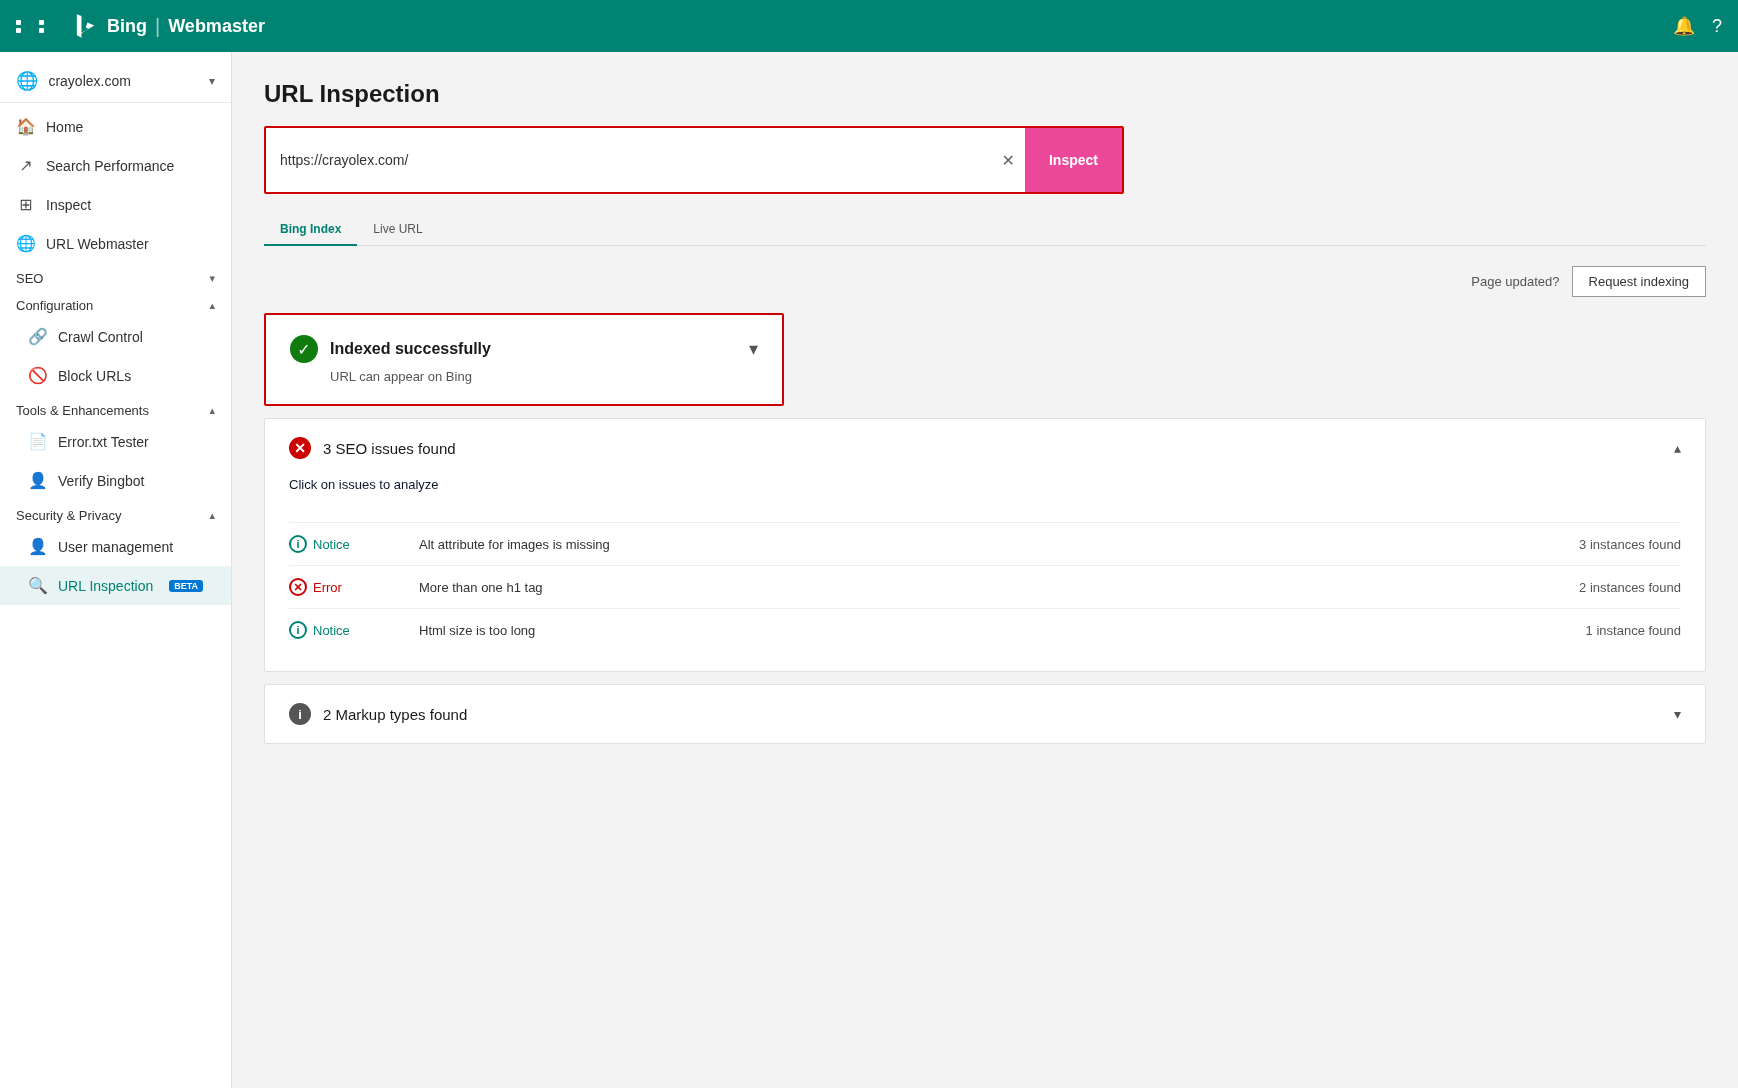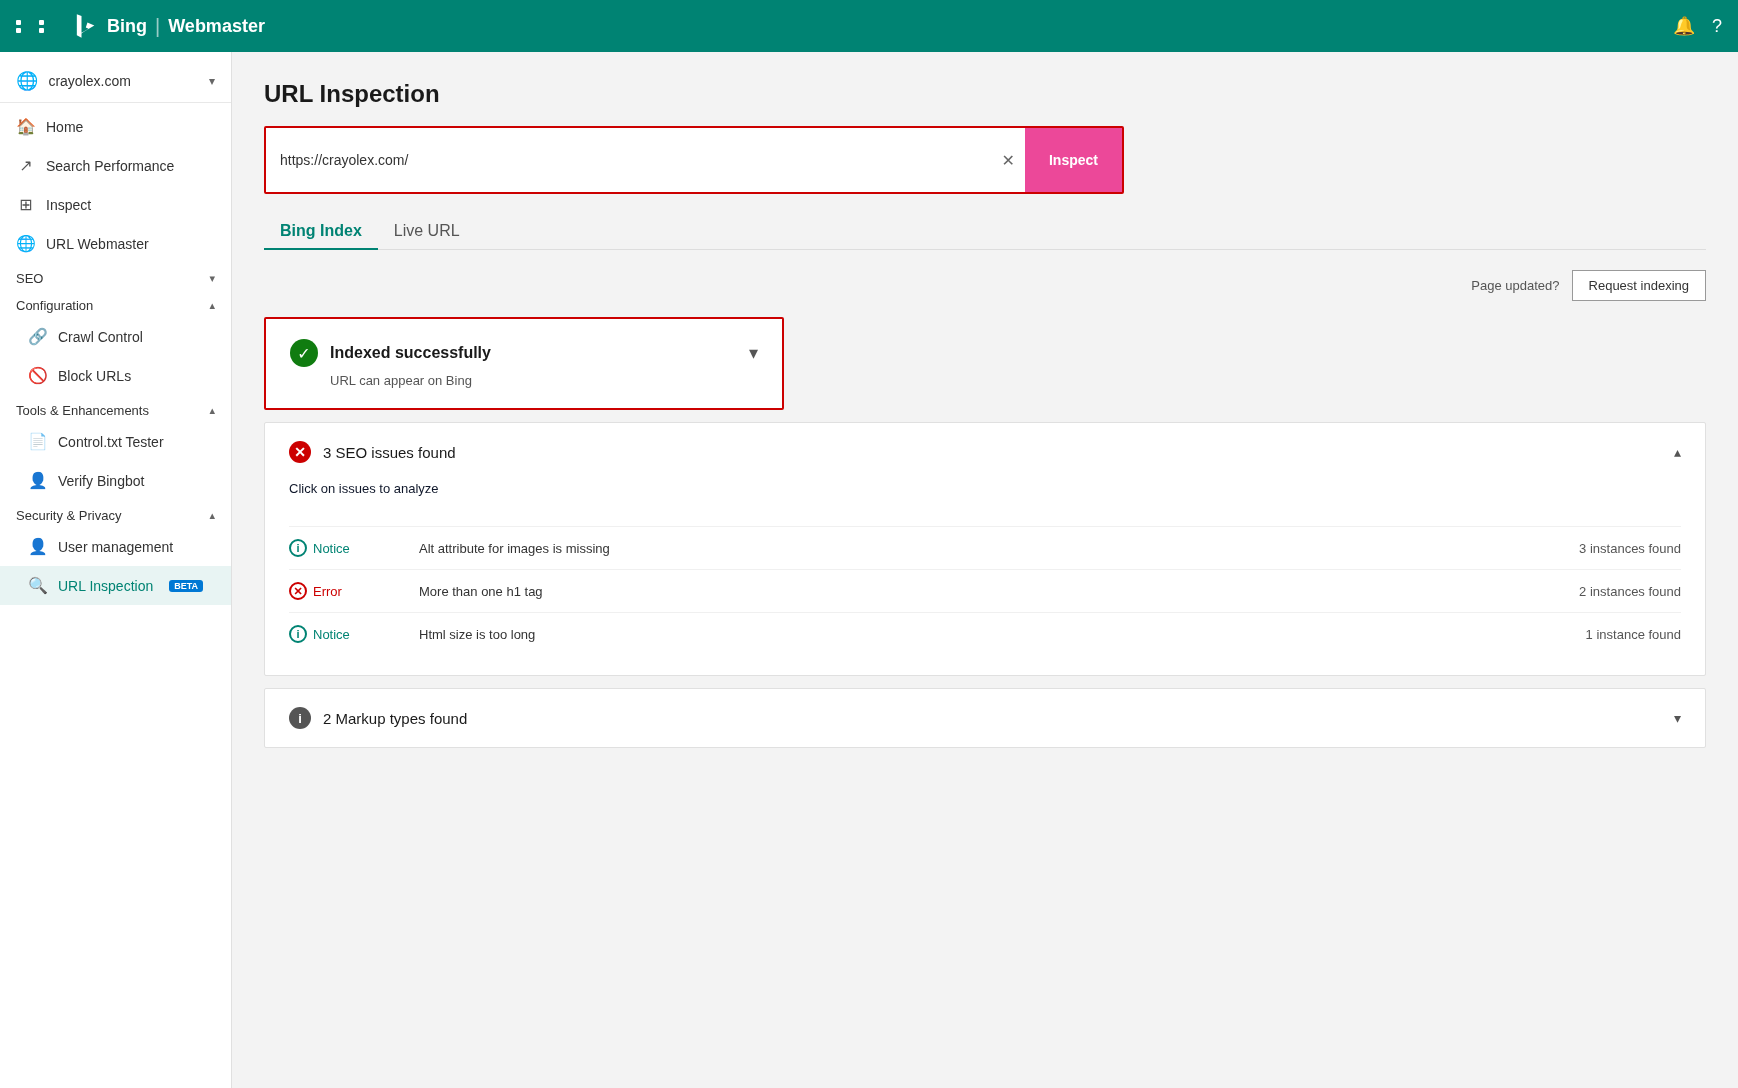--- a/index.html
+++ b/index.html
@@ -189,21 +189,21 @@
 
     
     .tabs {
       display: flex;
       gap: 0;
       border-bottom: 1px solid #ddd;
       margin-bottom: 20px;
     }
     .tab {
       padding: 8px 16px;
-      font-size: 16px;
+      font-size: 12px;
       cursor: pointer;
       color: #555;
       border-bottom: 2px solid transparent;
       margin-bottom: -1px;
       text-align: right;
     }
     .tab.active {
       color: #008373;
       border-bottom: 2px solid #008373;
       font-weight: 600;
@@ -454,21 +454,21 @@
       <span>Block URLs</span>
     </div>
 
     <div class="sidebar-section">
       <span class="section-label">Tools &amp; Enhancements</span>
       <span class="chevron">▴</span>
     </div>
 
     <div class="sidebar-item" style="padding-left: 28px;">
       <span class="item-icon">📄</span>
-      <span>Control.txt Tester</span>
+      <span>Error.txt Tester</span>
     </div>
 
     <div class="sidebar-item" style="padding-left: 28px;">
       <span class="item-icon">👤</span>
       <span>Verify Bingbot</span>
     </div>
 
     <div class="sidebar-section">
       <span class="section-label">Security &amp; Privacy</span>
       <span class="chevron">▴</span>

